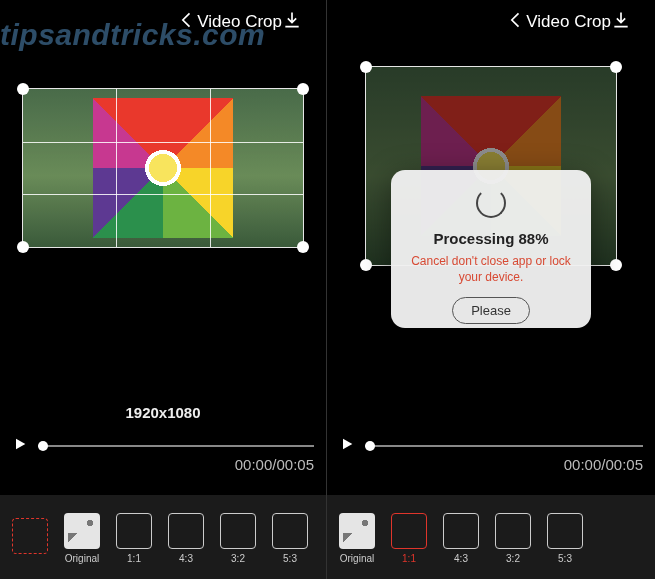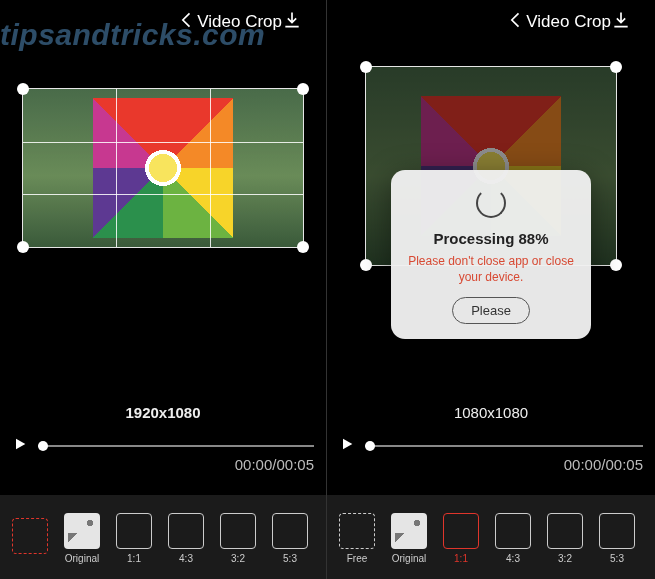--- a/index.html
+++ b/index.html
@@ -160,21 +160,21 @@
   .tool.selected .box { border-color:#e0352b; }
   .tool.selected { color:#e0352b; }
 
   .modal {
     position:absolute;
     left:50%; top:170px;
     transform:translateX(-50%);
     width: 200px;
     background: rgba(240,240,240,0.96);
     border-radius: 14px;
-    padding: 18px 14px 15px;
+    padding: 18px 14px 4px;
     text-align:center;
     color:#222;
     z-index:20;
     box-shadow: 0 6px 30px rgba(0,0,0,0.4);
   }
   .modal .spinner {
     width:30px; height:30px;
     border:2.5px solid #444;
     border-top-color: transparent;
     border-radius:50%;
@@ -293,46 +293,41 @@
         <div class="handle tl"></div>
         <div class="handle tr"></div>
         <div class="handle bl"></div>
         <div class="handle br"></div>
       </div>
     </div>
 
     <div class="modal">
       <div class="spinner"></div>
       <div class="mtitle">Processing 88%</div>
-      <div class="msub">Please don't close app or close your device.</div>
+      <div class="msub">Cancel don't close app or lock your device.</div>
       <button class="mbtn">Please</button>
     </div>
 
-    <div class="dim">1080x1080</div>
 
     <div class="timeline">
       <span class="play">
         <svg width="16" height="16" viewBox="0 0 24 24">
             <path d="M6 4 L20 12 L6 20 Z"></path>
           </svg>
       </span>
       <div class="track">
           <div class="knob"></div>
         </div>
     </div>
     <div class="timecode">
       <span>00:00</span>/<span>00:05</span>
     </div>
 
     <div class="toolbar" id="tools-right">
         <div class="tool">
-          <div class="box dashed"></div>
-          <span>Free</span>
-        </div>
-        <div class="tool">
           <div class="box image"></div>
           <span>Original</span>
         </div>
         <div class="tool selected">
           <div class="box "></div>
           <span>1:1</span>
         </div>
         <div class="tool">
           <div class="box "></div>
           <span>4:3</span>

